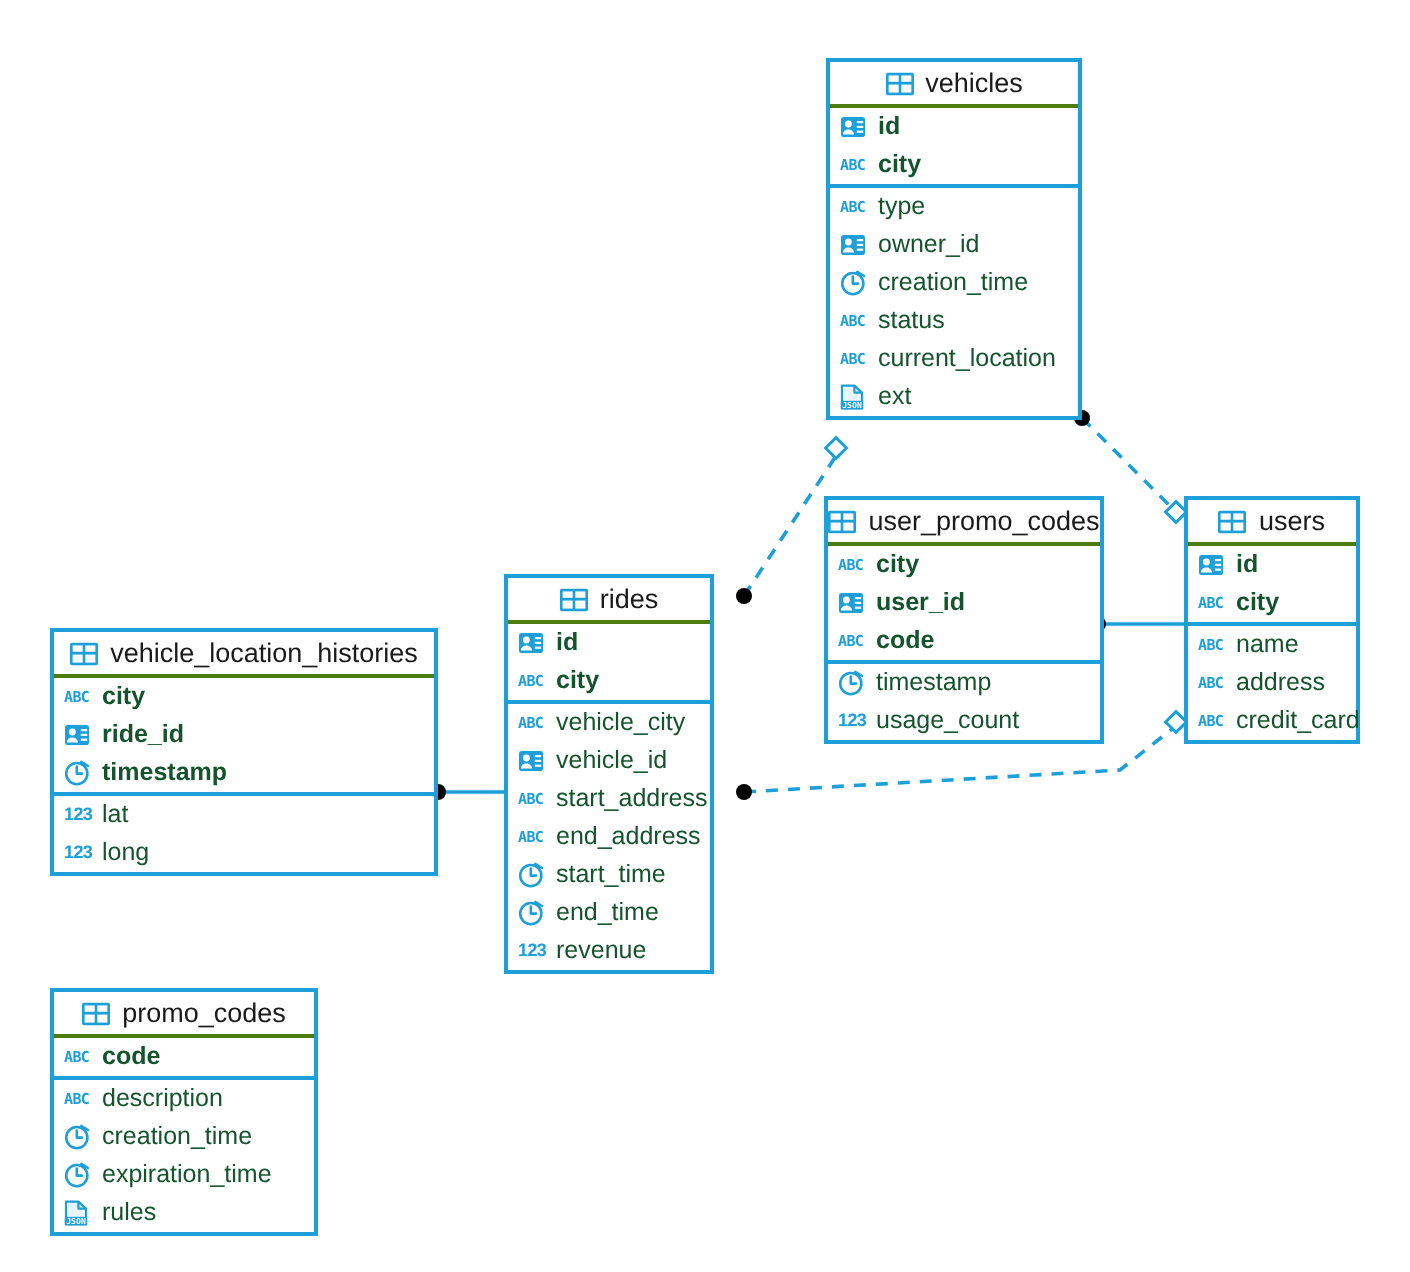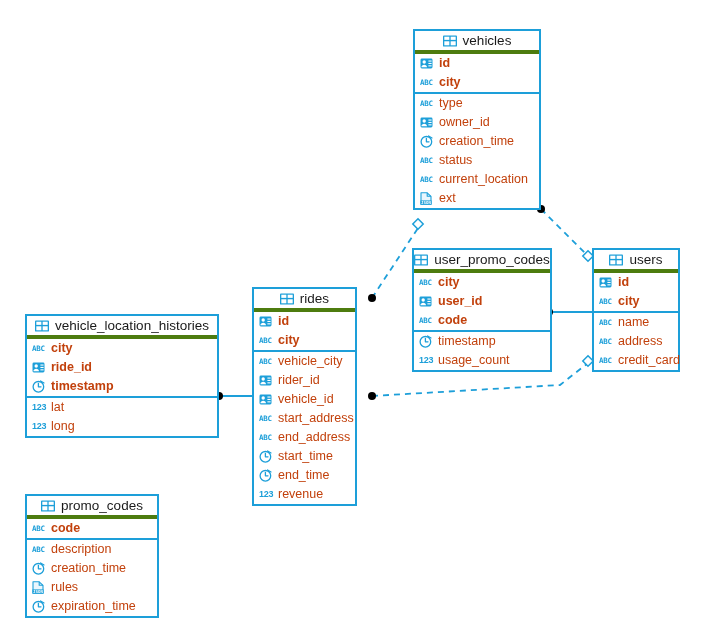--- a/index.html
+++ b/index.html
@@ -25,21 +25,21 @@
   }
 
   
   .table {
     position: absolute;
     border: 2px solid #1d9fd9;
     background: #ffffff;
     z-index: 5;
   }
   .thead {
-    border-bottom: 4px solid #4d7c0f;
+    border-bottom: 2px solid #4d7c0f;
     height: 23px;
     display: flex;
     align-items: center;
     justify-content: center;
     gap: 6px;
     padding: 0 6px;
     background: #ffffff;
   }
   .ttitle {
     font-size: 13.5px;
@@ -52,21 +52,21 @@
   .row {
     height: 19px;
     display: flex;
     align-items: center;
     gap: 5px;
     padding: 0 6px 0 5px;
     white-space: nowrap;
   }
   .fname {
     font-size: 12.5px;
-    color: #c2410c;
+    color: #14532d;
     line-height: 1;
   }
   .pk .fname { font-weight: bold; }
 
   
   .ico {
     flex: 0 0 auto;
     width: 14px; height: 14px;
     display: inline-flex;
     align-items: center;
@@ -367,33 +367,20 @@
             <span class="ico">
               <svg width="13" height="11" viewBox="0 0 13 11">
                 <rect x="0.5" y="0.5" width="12" height="10" rx="1.4" fill="#1d9fd9"></rect>
                 <circle cx="4.2" cy="4" r="1.7" fill="#fff"></circle>
                 <path d="M1.4 9.3c0-1.6 1.3-2.6 2.8-2.6s2.8 1 2.8 2.6z" fill="#fff"></path>
                 <rect x="8.4" y="2.5" width="3.2" height="1.1" fill="#fff"></rect>
                 <rect x="8.4" y="4.9" width="3.2" height="1.1" fill="#fff"></rect>
                 <rect x="8.4" y="7.3" width="3.2" height="1.1" fill="#fff"></rect>
               </svg>
             </span>
-            <span class="fname">rider_id</span>
-          </div>
-          <div class="row">
-            <span class="ico">
-              <svg width="13" height="11" viewBox="0 0 13 11">
-                <rect x="0.5" y="0.5" width="12" height="10" rx="1.4" fill="#1d9fd9"></rect>
-                <circle cx="4.2" cy="4" r="1.7" fill="#fff"></circle>
-                <path d="M1.4 9.3c0-1.6 1.3-2.6 2.8-2.6s2.8 1 2.8 2.6z" fill="#fff"></path>
-                <rect x="8.4" y="2.5" width="3.2" height="1.1" fill="#fff"></rect>
-                <rect x="8.4" y="4.9" width="3.2" height="1.1" fill="#fff"></rect>
-                <rect x="8.4" y="7.3" width="3.2" height="1.1" fill="#fff"></rect>
-              </svg>
-            </span>
             <span class="fname">vehicle_id</span>
           </div>
           <div class="row">
             <span class="ico">
               <span class="abc">ABC</span>
             </span>
             <span class="fname">start_address</span>
           </div>
           <div class="row">
             <span class="ico">
@@ -521,35 +508,35 @@
               <svg width="13" height="13" viewBox="0 0 13 13">
                 <circle cx="6.4" cy="6.8" r="5.3" fill="none" stroke="#1d9fd9" stroke-width="1.3"></circle>
                 <path d="M6.4 3.3 v3.5 h2.6" fill="none" stroke="#1d9fd9" stroke-width="1.3" stroke-linecap="round" stroke-linejoin="round"></path>
                 <path d="M8.6 0.9 l3.4 2.1" fill="none" stroke="#1d9fd9" stroke-width="1.2" stroke-linecap="round"></path>
               </svg>
             </span>
             <span class="fname">creation_time</span>
           </div>
           <div class="row">
             <span class="ico">
+              <svg width="13" height="13" viewBox="0 0 13 13">
+                <circle cx="6.4" cy="6.8" r="5.3" fill="none" stroke="#1d9fd9" stroke-width="1.3"></circle>
+                <path d="M6.4 3.3 v3.5 h2.6" fill="none" stroke="#1d9fd9" stroke-width="1.3" stroke-linecap="round" stroke-linejoin="round"></path>
+                <path d="M8.6 0.9 l3.4 2.1" fill="none" stroke="#1d9fd9" stroke-width="1.2" stroke-linecap="round"></path>
+              </svg>
+            </span>
+            <span class="fname">expiration_time</span>
+          </div>
+          <div class="row">
+            <span class="ico">
               <svg width="12" height="13" viewBox="0 0 12 13">
                 <path d="M1 0.8 h6.2 L11 4.3 V12.2 H1 Z" fill="#eaf6fd" stroke="#1d9fd9" stroke-width="1.1" stroke-linejoin="round"></path>
                 <path d="M7.2 0.8 V4.3 H11" fill="none" stroke="#1d9fd9" stroke-width="1.1" stroke-linejoin="round"></path>
                 <rect x="0.4" y="8.4" width="11.2" height="4.2" fill="#1d9fd9"></rect>
                 <text x="6" y="11.9" text-anchor="middle" font-family="DejaVu Sans Mono, monospace" font-size="4.1" font-weight="bold" fill="#fff">JSON</text>
               </svg>
             </span>
             <span class="fname">rules</span>
           </div>
-          <div class="row">
-            <span class="ico">
-              <svg width="13" height="13" viewBox="0 0 13 13">
-                <circle cx="6.4" cy="6.8" r="5.3" fill="none" stroke="#1d9fd9" stroke-width="1.3"></circle>
-                <path d="M6.4 3.3 v3.5 h2.6" fill="none" stroke="#1d9fd9" stroke-width="1.3" stroke-linecap="round" stroke-linejoin="round"></path>
-                <path d="M8.6 0.9 l3.4 2.1" fill="none" stroke="#1d9fd9" stroke-width="1.2" stroke-linecap="round"></path>
-              </svg>
-            </span>
-            <span class="fname">expiration_time</span>
-          </div>
         </div>
       </div>
     </div>
 </div>
 
 </body></html>

